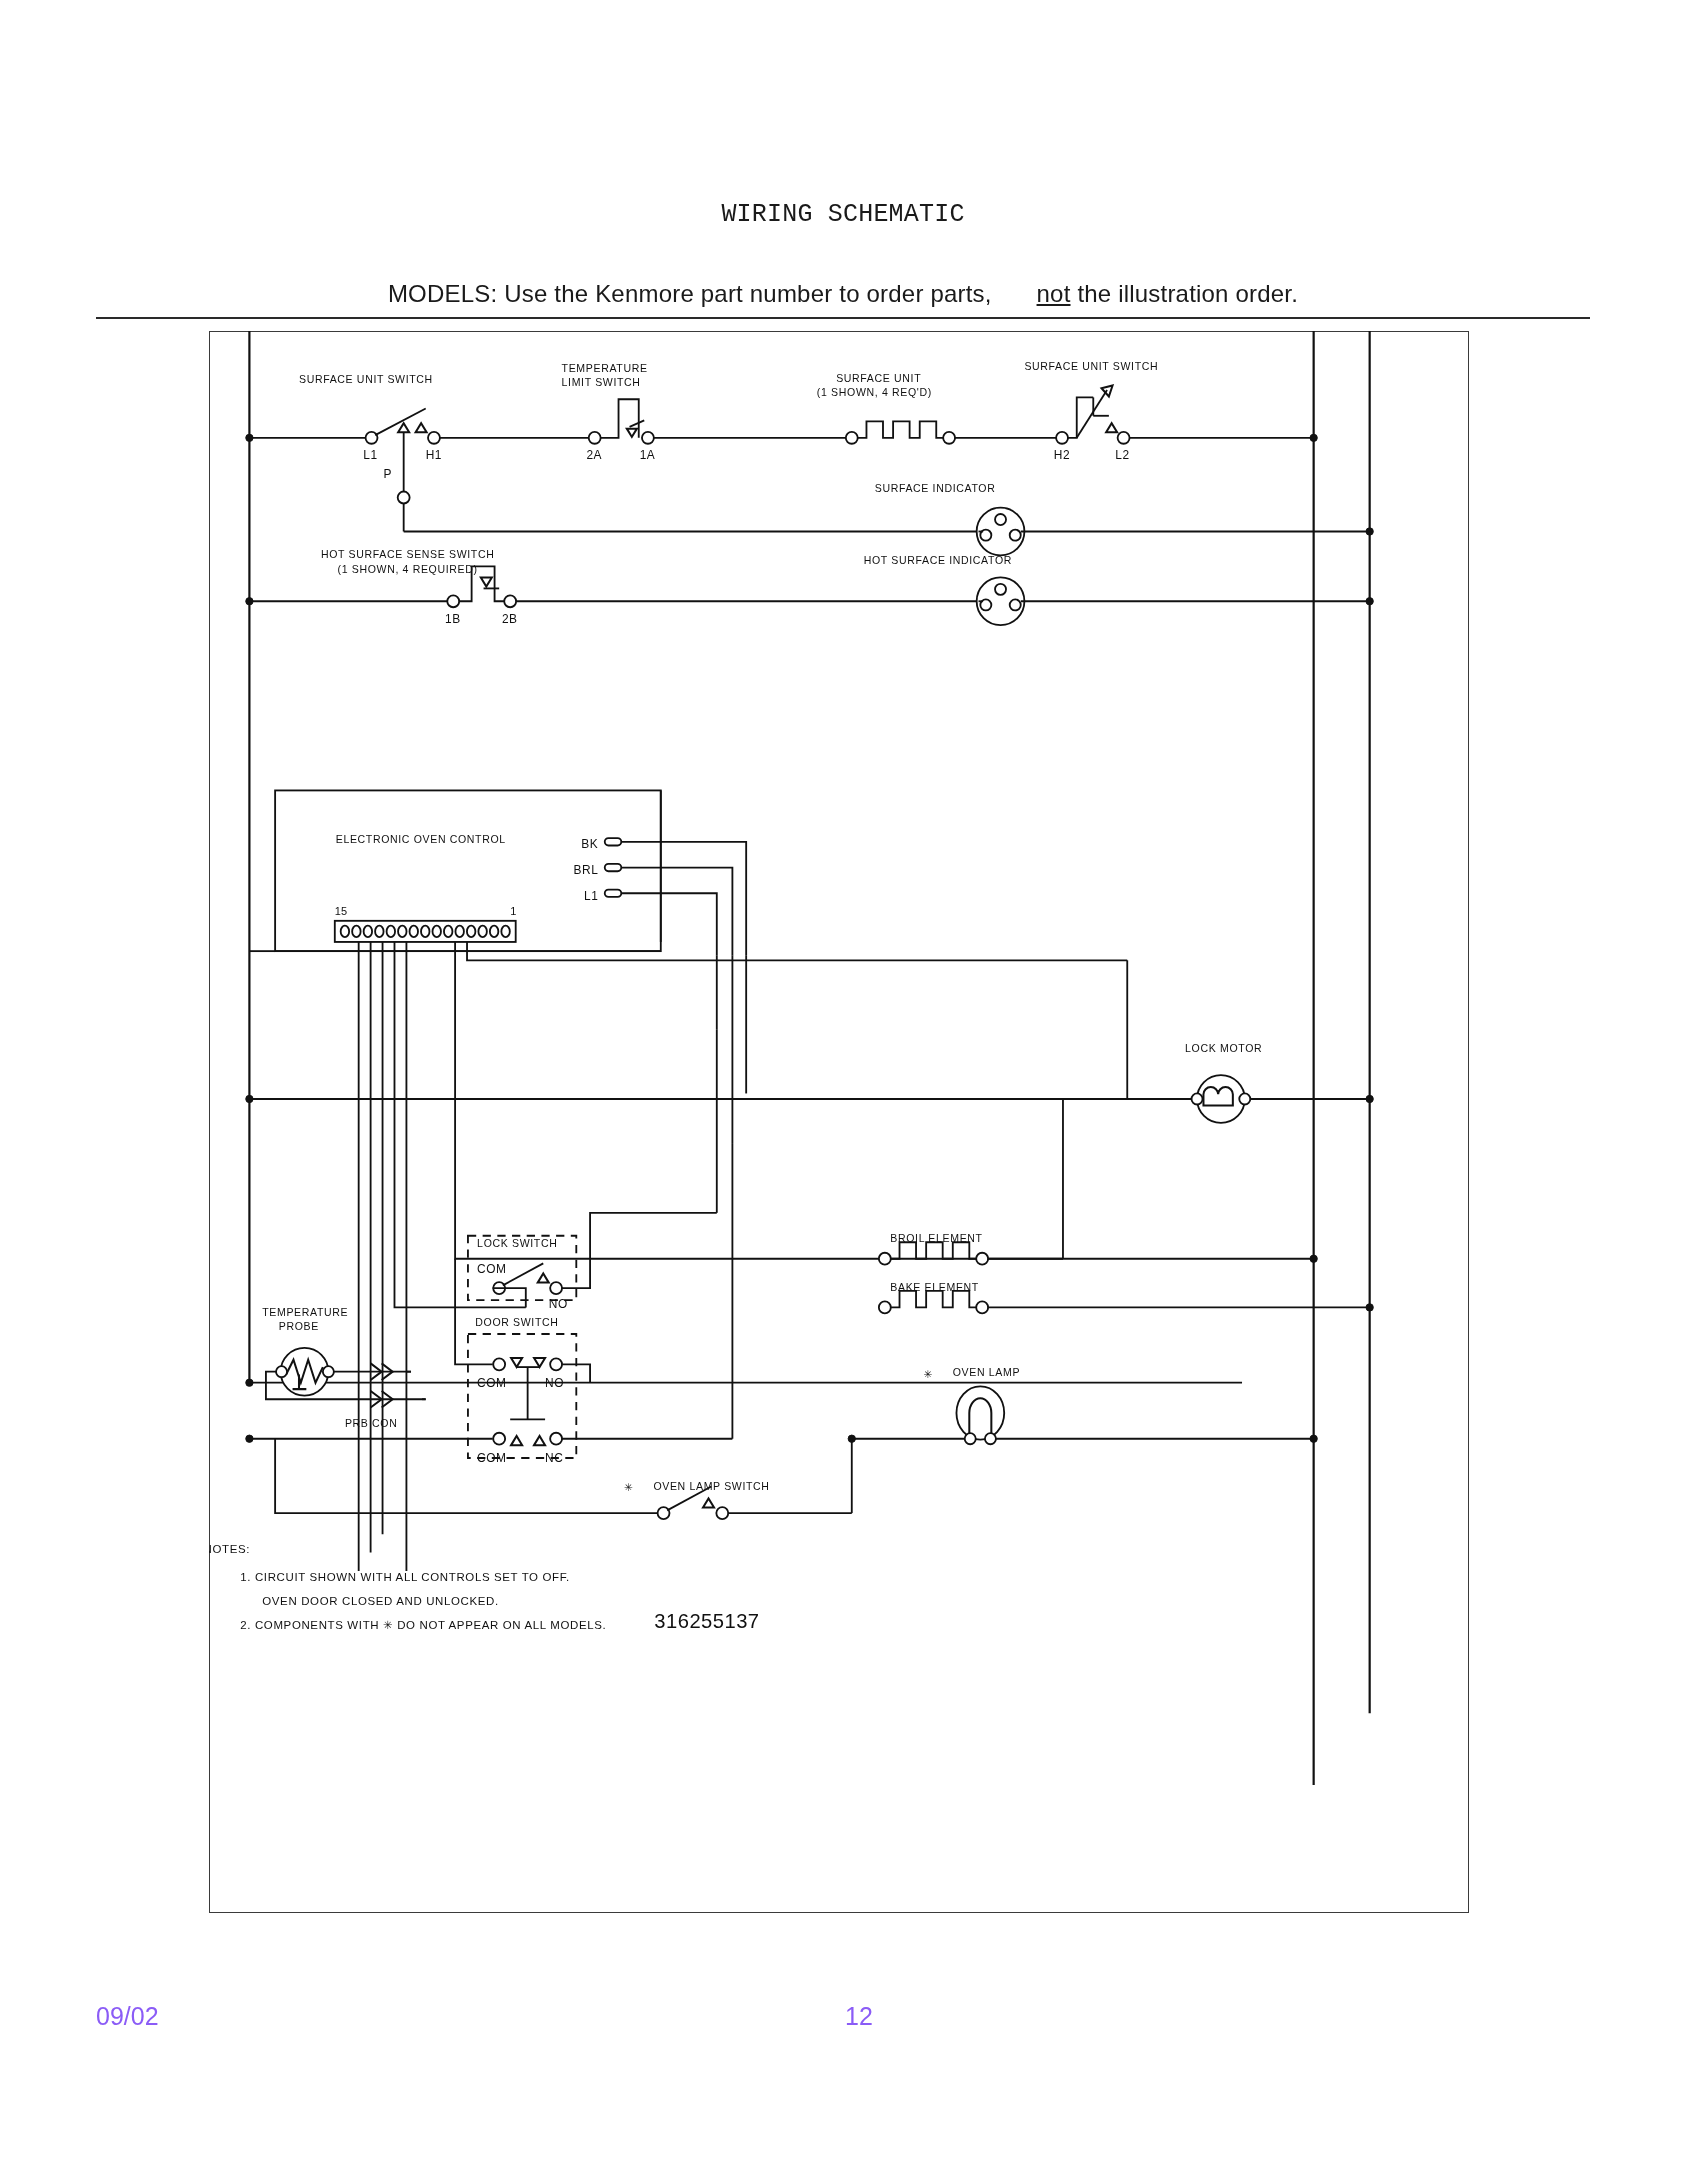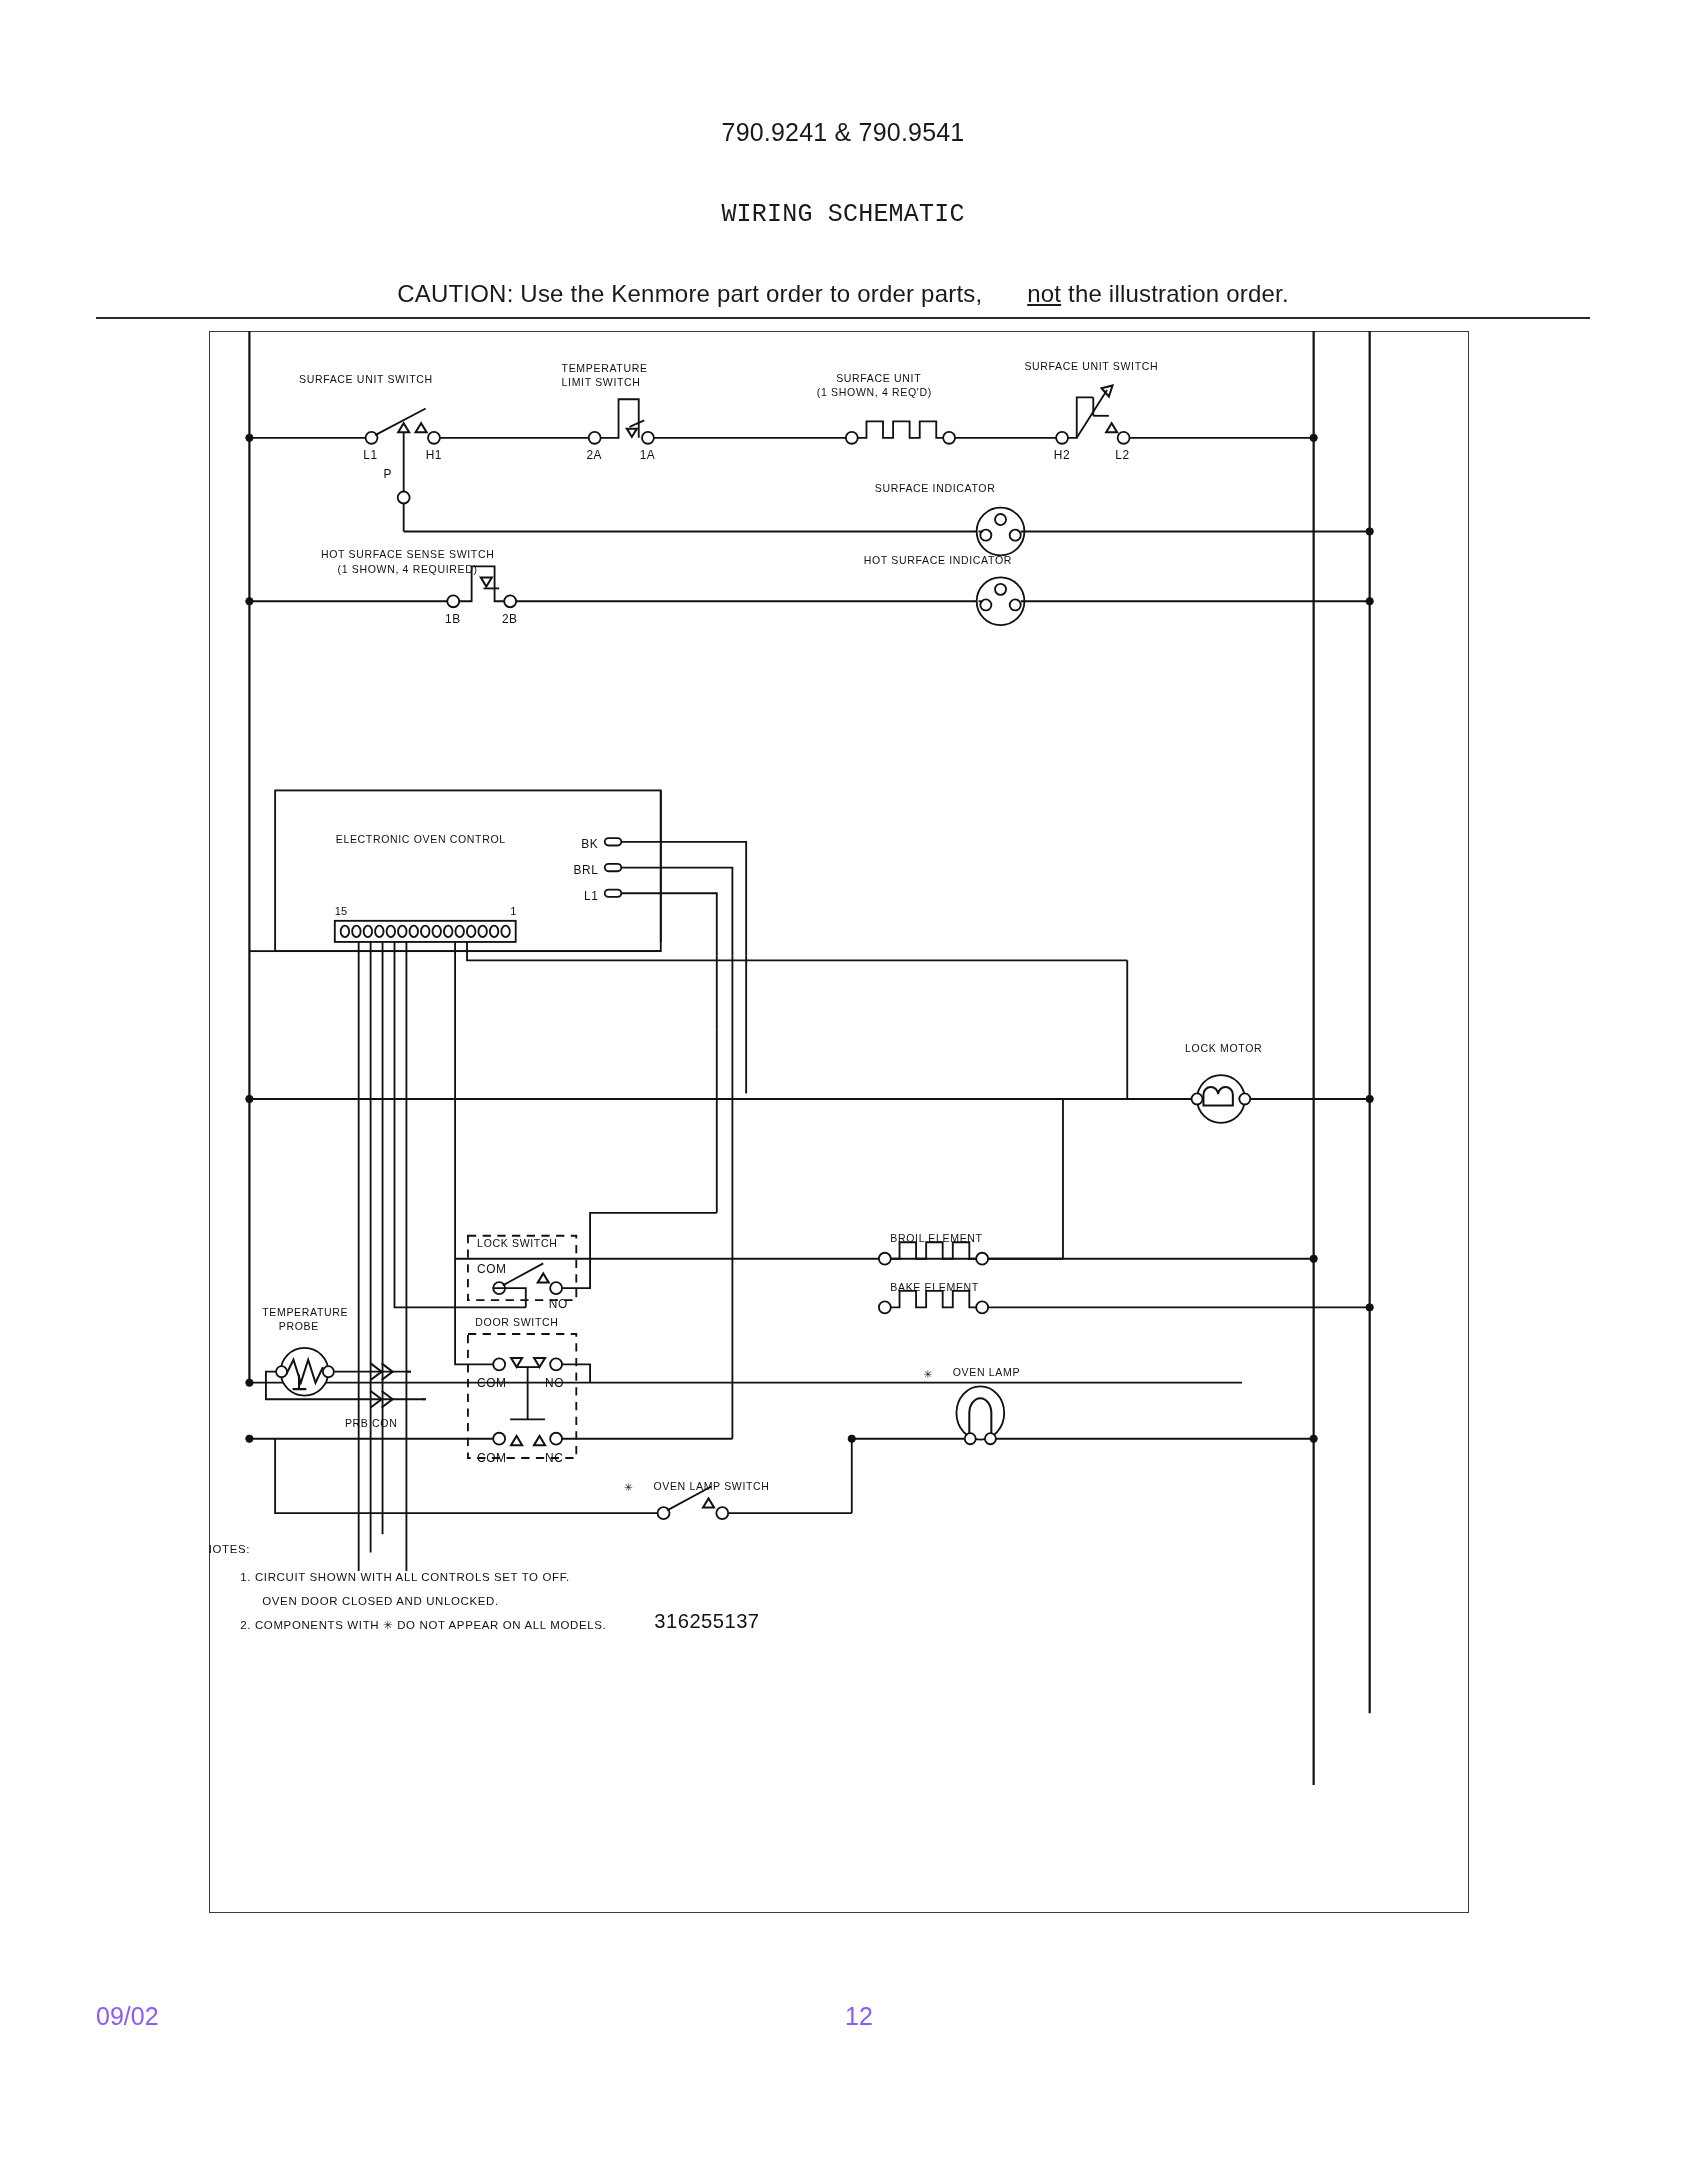--- a/index.html
+++ b/index.html
@@ -81,25 +81,24 @@
   .nd { fill: #fff; stroke: #111; stroke-width: 2; }
   .jd { fill: #111; stroke: #111; stroke-width: 1; }
   .sym { stroke: #111; stroke-width: 2.2; fill: none; }
   .symf { stroke: #111; stroke-width: 2; fill: #fff; }
 </style>
 </head>
 <body>
 
 <div class="page">
 
-  <div class="hdr-line" id="model-line">790.9241 &amp; 790.9541</div>
 
   <div class="hdr-line" id="title-line">WIRING SCHEMATIC</div>
 
-  <div class="hdr-line" id="caution-line"><span>CAUTION: Use the Kenmore part order to order parts, </span><u>not</u><span> the illustration order.</span></div>
+  <div class="hdr-line" id="caution-line"><span>MODELS: Use the Kenmore part number to order parts, </span><u>not</u><span> the illustration order.</span></div>
 
   <div class="hdr-rule"></div>
 
   <div id="drawing-frame"></div>
 
   <svg id="schematic-svg" viewBox="0 0 1370 1720">
 
     <text class="lbl-big" x="38" y="-32">L1</text>
     <text class="lbl-big" x="1197" y="-32">L2</text>
     <text class="lbl-big" x="1258" y="-32">N</text>

